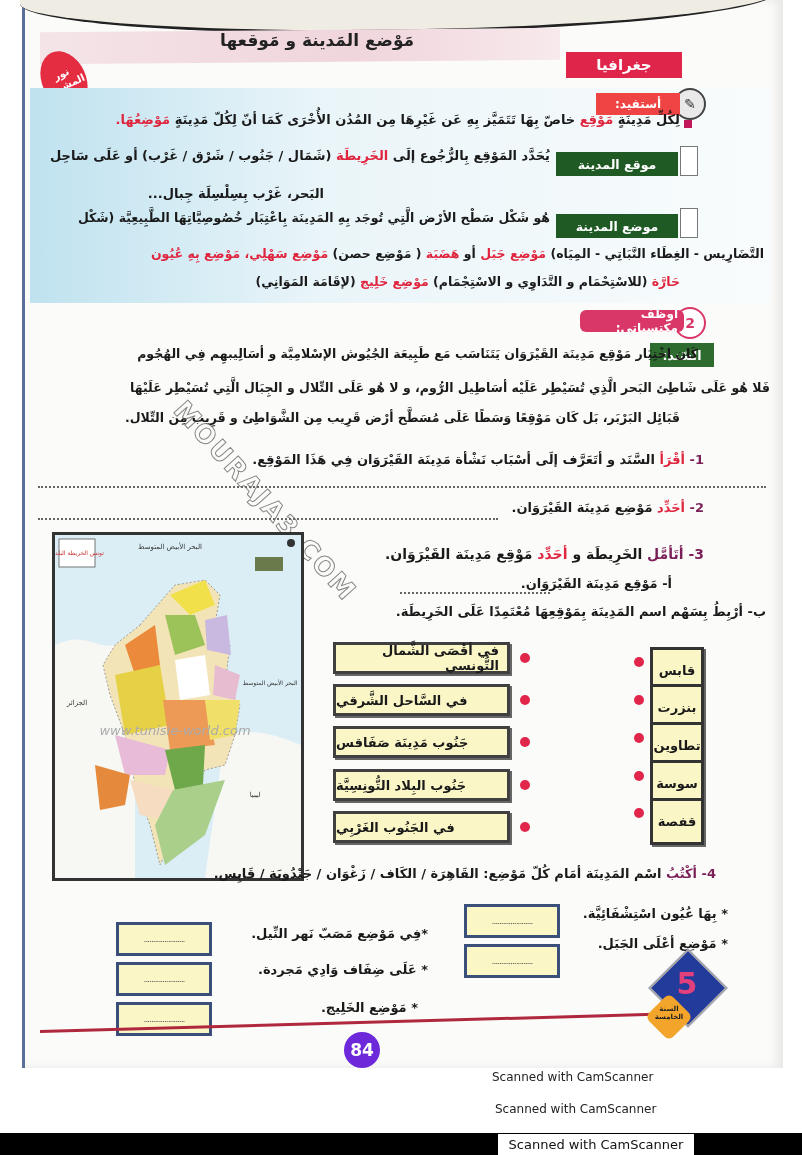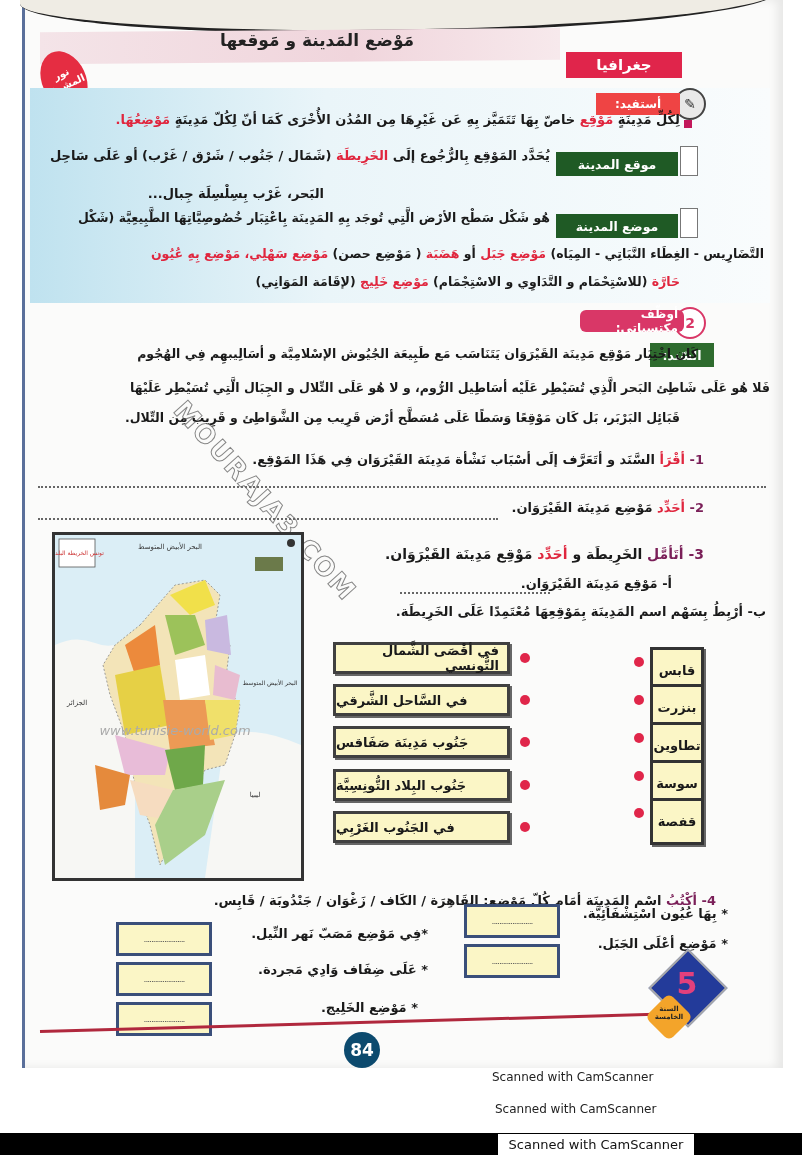--- a/index.html
+++ b/index.html
@@ -95,21 +95,21 @@
     border:3px solid #3a4f7a; box-sizing:border-box;
     display:flex; align-items:center; justify-content:center; font-size:9px; color:#555;
     letter-spacing:-1px;
   }
   .bottom-line {
     position:absolute; left:40px; top:1030px; width:650px; height:0;
     border-top:3px solid #b0283d; transform:rotate(-1.6deg); transform-origin:left;
   }
   .page-num {
     position:absolute; left:344px; top:1032px; width:36px; height:36px; border-radius:50%;
-    background:#0c4a6e; color:#fff; font-size:17px; font-weight:bold;
+    background:#6d28d9; color:#fff; font-size:17px; font-weight:bold;
     display:flex; align-items:center; justify-content:center;
   }
   .level-badge {
     position:absolute; left:660px; top:960px; width:52px; height:52px;
     background:#233b9a; transform:rotate(45deg); border:2px solid #aaa;
   }
   .level-num {
     position:absolute; left:672px; top:966px; width:30px; height:40px;
     color:#e2407c; font-size:30px; font-weight:bold; text-align:center;
   }
@@ -274,21 +274,21 @@
 <div class="match-right" style="top:722px;">تطاوين</div>
 <div class="match-right" style="top:760px;">سوسة</div>
 <div class="match-right" style="top:798px;">قفصة</div>
 
 <div class="dot" style="left:634px;top:657px;"></div>
 <div class="dot" style="left:634px;top:695px;"></div>
 <div class="dot" style="left:634px;top:733px;"></div>
 <div class="dot" style="left:634px;top:771px;"></div>
 <div class="dot" style="left:634px;top:808px;"></div>
 
-<div class="txt" style="right:86px;top:866px;margin-top:27px;">
+<div class="txt" style="right:86px;top:866px;">
   <span class="purple">4-</span>
   <span class="purple">أكْتُبُ</span>
   <span>اسْم المَدِينَة أمَام كُلّ مَوْضِع: القَاهِرَة / الكَاف / زَغْوَان / جَنْدُوبَة / قَابِس.</span>
 </div>
 
 <div class="txt" style="right:74px;top:906px;">* بِهَا عُيُون اسْتِشْفَائِيَّة.</div>
 <div class="txt" style="right:74px;top:936px;">* مَوْضِع أعْلَى الجَبَل.</div>
 <div class="answer-box" style="left:464px;top:904px;">......................</div>
 <div class="answer-box" style="left:464px;top:944px;">......................</div>
 

